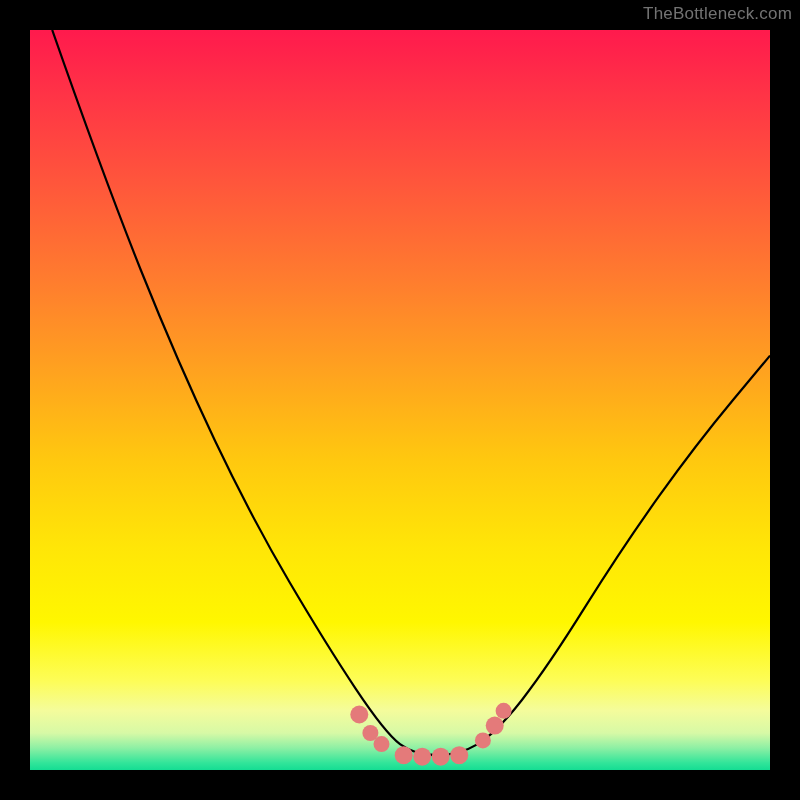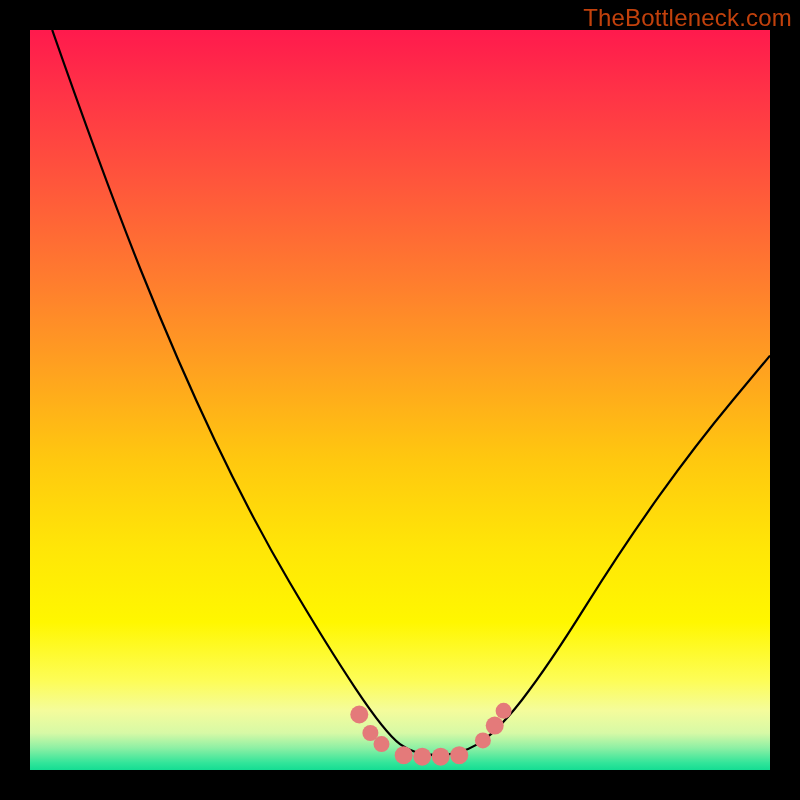--- a/index.html
+++ b/index.html
@@ -38,22 +38,22 @@
       #8ef0a4 97%,
       #33e59a 99%,
       #14dd93 100%
     );
     overflow: hidden;
   }
   .watermark {
     position: absolute;
     right: 8px;
     top: 4px;
-    color: #c2410c;
-    font-size: 24px;
+    color: #737373;
+    font-size: 17px;
     font-weight: 500;
     user-select: none;
     letter-spacing: 0.2px;
   }
   svg.curve {
     position: absolute;
     left: 0;
     top: 0;
     width: 740px;
     height: 740px;

